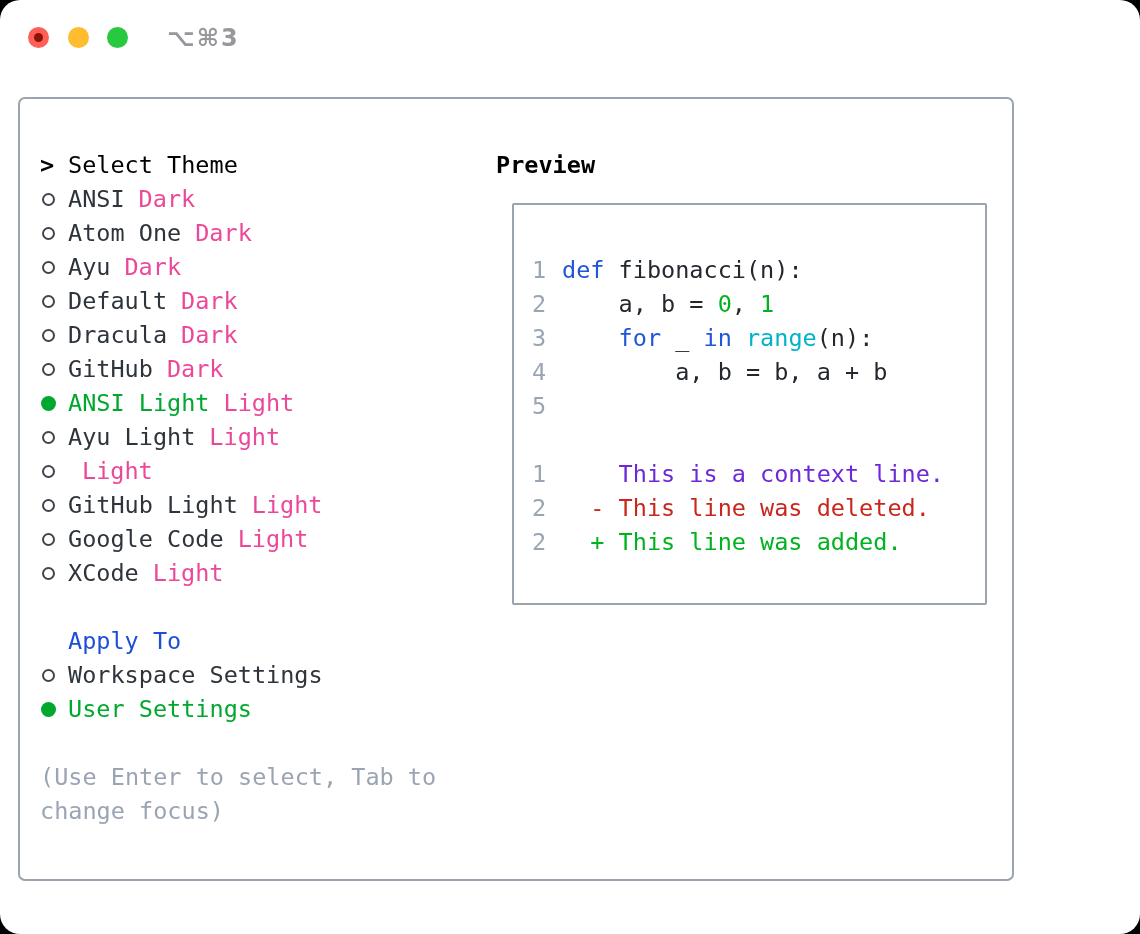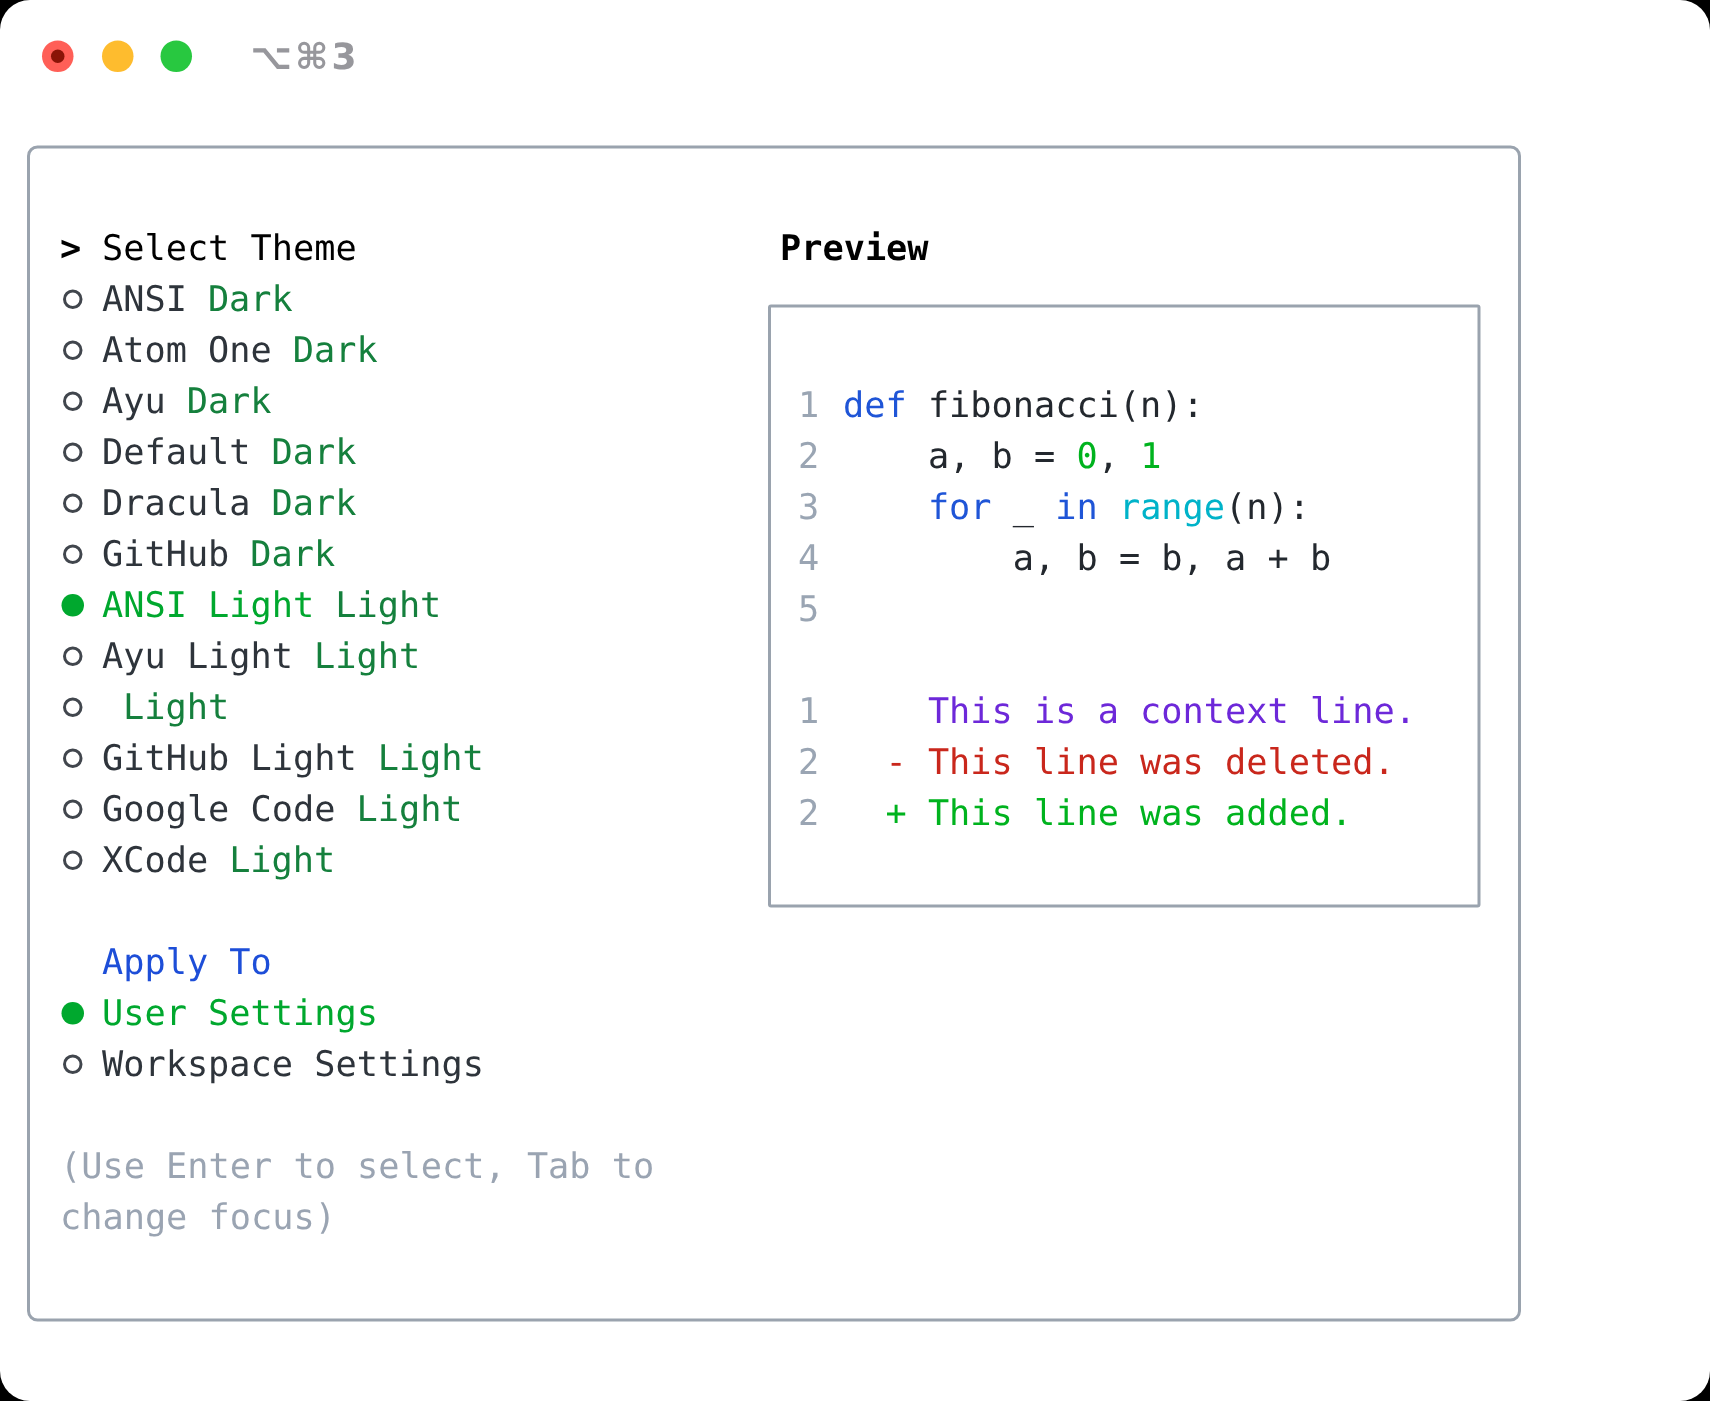--- a/index.html
+++ b/index.html
@@ -29,27 +29,27 @@
   .mono { font-size:23.5px; line-height:34px; color:#2e343b; }
   
   .left { position:absolute; left:20px; top:49px; width:440px; }
   .row { display:flex; align-items:center; height:34px; white-space:pre; }
   .prefix { width:28px; flex:0 0 28px; display:flex; align-items:center; }
   .caret { font-weight:bold; color:#000; }
   .radio { width:13px; height:13px; margin-left:2px; border:2px solid #41464d; border-radius:50%; }
   .radio.on { width:15px; height:15px; margin-left:1px; border:none; background:#00a82e; }
   .h { font-weight:normal; color:#000; }
   .name { color:#2e343b; }
-  .variant { color:#15803d; margin-left:14px; }
+  .variant { color:#ec4899; margin-left:14px; }
   .item.selected .name { color:#00a82e; }
   .subhead { color:#1d4ed8; }
   .spacer { height:34px; }
   .help { color:#9aa4b2; white-space:normal; width:440px; }
   
-  .preview-head { position:absolute; left:500px; top:49px; font-weight:bold; color:#000; }
+  .preview-head { position:absolute; left:476px; top:49px; font-weight:bold; color:#000; }
   .preview-box {
     position:absolute; left:492px; top:104px; width:475px; height:402px;
     border:2px solid #9aa3ae; border-radius:2px; background:#fff;
     padding:48px 0 0 18px;
   }
   .crow { display:flex; height:34px; align-items:center; }
   .ln { width:14px; flex:0 0 14px; color:#9aa5b3; text-align:left; }
   .code { margin-left:16px; white-space:pre; color:#23282e; }
   .tok-kw { color:#1f55d7; }
   .tok-fn { color:#00b3c9; }
@@ -141,28 +141,28 @@
         <span class="name">XCode</span>
         <span class="variant">Light</span>
       </div>
 
       <div class="spacer"></div>
 
       <div class="row">
         <span class="prefix"></span>
         <span class="subhead">Apply To</span>
       </div>
+      <div class="row item">
+        <span class="prefix"><span class="radio"></span></span>
+        <span class="name">Workspace Settings</span>
+      </div>
       <div class="row item selected">
         <span class="prefix"><span class="radio on"></span></span>
         <span class="name">User Settings</span>
       </div>
-      <div class="row item">
-        <span class="prefix"><span class="radio"></span></span>
-        <span class="name">Workspace Settings</span>
-      </div>
 
       <div class="spacer"></div>
 
       <div class="help">(Use Enter to select, Tab to change focus)</div>
     </div>
 
     <div class="preview-head">Preview</div>
 
     <div class="preview-box">
 

